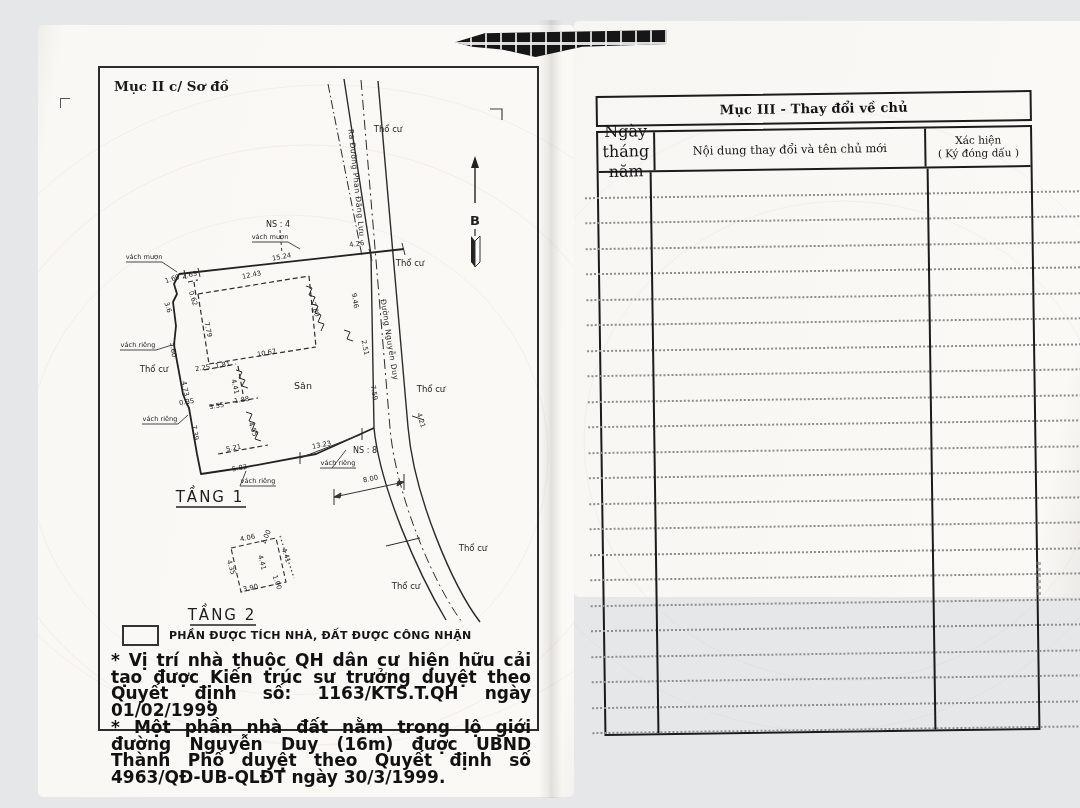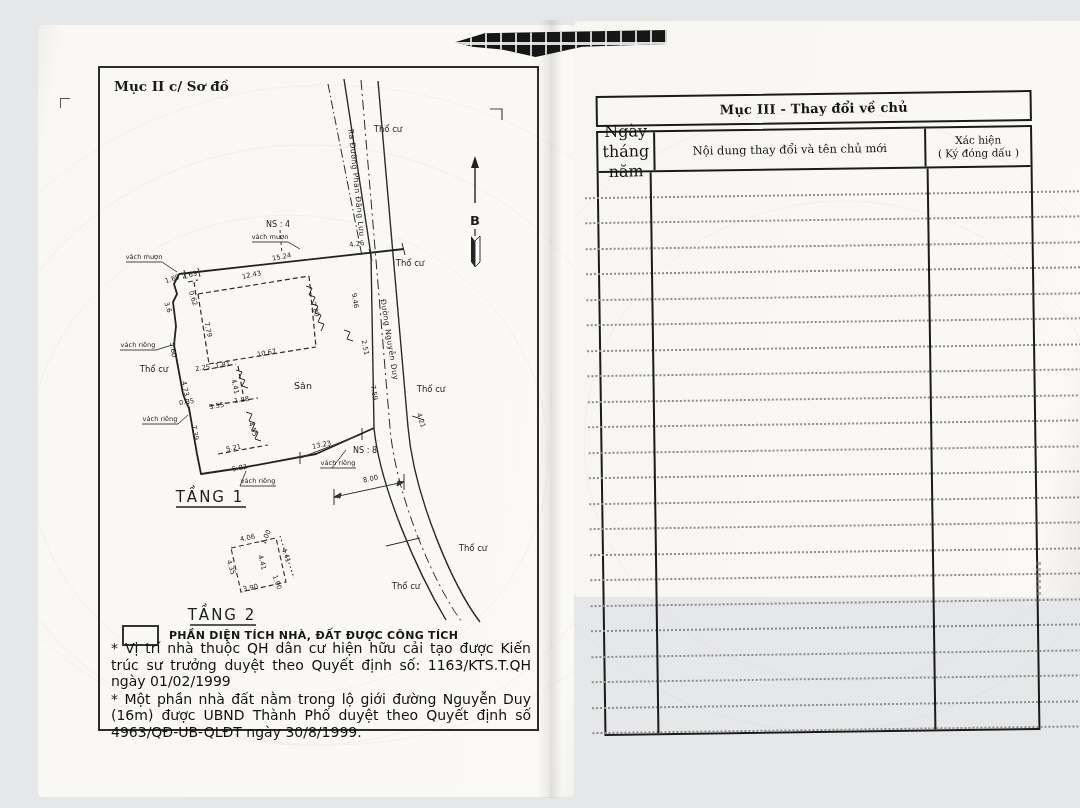--- a/index.html
+++ b/index.html
@@ -23,22 +23,22 @@
     clip-path:polygon(0% 45%,14% 12%,100% 0%,100% 52%,60% 62%,38% 100%,22% 72%,8% 62%);}
   
   .plan-frame{position:absolute;left:60px;top:41px;width:437px;height:661px;
     border:2px solid #2c2c2c;}
   .plan-title{position:absolute;left:14px;top:10px;font-family:"DejaVu Serif",serif;
     font-weight:bold;font-size:13.5px;color:#1a1a1a;}
   .plan-svg{position:absolute;inset:0;width:100%;height:100%;}
   .legend{position:absolute;left:22px;top:557px;display:flex;align-items:center;}
   .legend-swatch{width:33px;height:17px;border:2px solid #333;background:transparent;margin-right:10px;}
   .legend-label{font-size:11px;font-weight:bold;letter-spacing:.3px;color:#151515;}
-  .notes{position:absolute;left:11px;top:572px;width:420px;font-size:14px;
-    line-height:16.5px;color:#111;text-align:justify;font-weight:400;}
+  .notes{position:absolute;left:11px;top:584px;width:420px;font-size:17px;
+    line-height:16.5px;color:#111;text-align:justify;font-weight:700;}
   .notes p{margin:0 0 1px 0;}
   .corner-mark{position:absolute;left:22px;top:73px;width:9px;height:9px;
     border-left:1.6px solid #555;border-top:1.6px solid #555;}
   
   .changes-table{position:absolute;left:26px;top:72px;width:436px;transform:rotate(-0.8deg);
     font-family:"DejaVu Serif",serif;color:#141414;}
   .ct-title{border:2px solid #1b1b1b;height:27px;display:flex;align-items:center;justify-content:center;
     font-weight:bold;font-size:13px;letter-spacing:.2px;}
   .ct-gap{height:4px;}
   .ct-grid{border:2px solid #1b1b1b;position:relative;}
@@ -207,26 +207,26 @@
         <text class="dim" transform="translate(168,470) rotate(-65)" text-anchor="middle">1.00</text>
         <text class="dim" transform="translate(184,488) rotate(70)" text-anchor="middle">4.41</text>
         <text class="dim" transform="translate(160,495) rotate(75)" text-anchor="middle">4.41</text>
         <text class="dim" transform="translate(129,500) rotate(72)" text-anchor="middle">4.35</text>
         <text class="dim" transform="translate(151,522) rotate(-12)" text-anchor="middle">3.90</text>
         <text class="dim" transform="translate(175,515) rotate(70)" text-anchor="middle">1.00</text>
       </svg>
 
       <div class="legend">
         <div class="legend-swatch"></div>
-        <div class="legend-label">PHẦN DIỆN TÍCH NHÀ, ĐẤT ĐƯỢC CÔNG TÍCH</div>
+        <div class="legend-label">PHẦN ĐƯỢC TÍCH NHÀ, ĐẤT ĐƯỢC CÔNG NHẬN</div>
       </div>
 
       <div class="notes">
         <p>* Vị trí nhà thuộc QH dân cư hiện hữu cải tạo được Kiến trúc sư trưởng duyệt theo Quyết định số: 1163/KTS.T.QH ngày 01/02/1999</p>
-        <p>* Một phần nhà đất nằm trong lộ giới đường Nguyễn Duy (16m) được UBND Thành Phố duyệt theo Quyết định số 4963/QĐ-UB-QLĐT ngày 30/8/1999.</p>
+        <p>* Một phần nhà đất nằm trong lộ giới đường Nguyễn Duy (16m) được UBND Thành Phố duyệt theo Quyết định số 4963/QĐ-UB-QLĐT ngày 30/3/1999.</p>
       </div>
     </div>
   </div>
 
   <div class="page page-right">
     <svg class="wm" viewBox="0 0 516 772">
       <ellipse cx="250" cy="400" rx="330" ry="310" fill="none" stroke="#bcbcc6" stroke-width="1"></ellipse>
       <ellipse cx="270" cy="420" rx="260" ry="240" fill="none" stroke="#c9b6b6" stroke-width="1"></ellipse>
     </svg>
 

